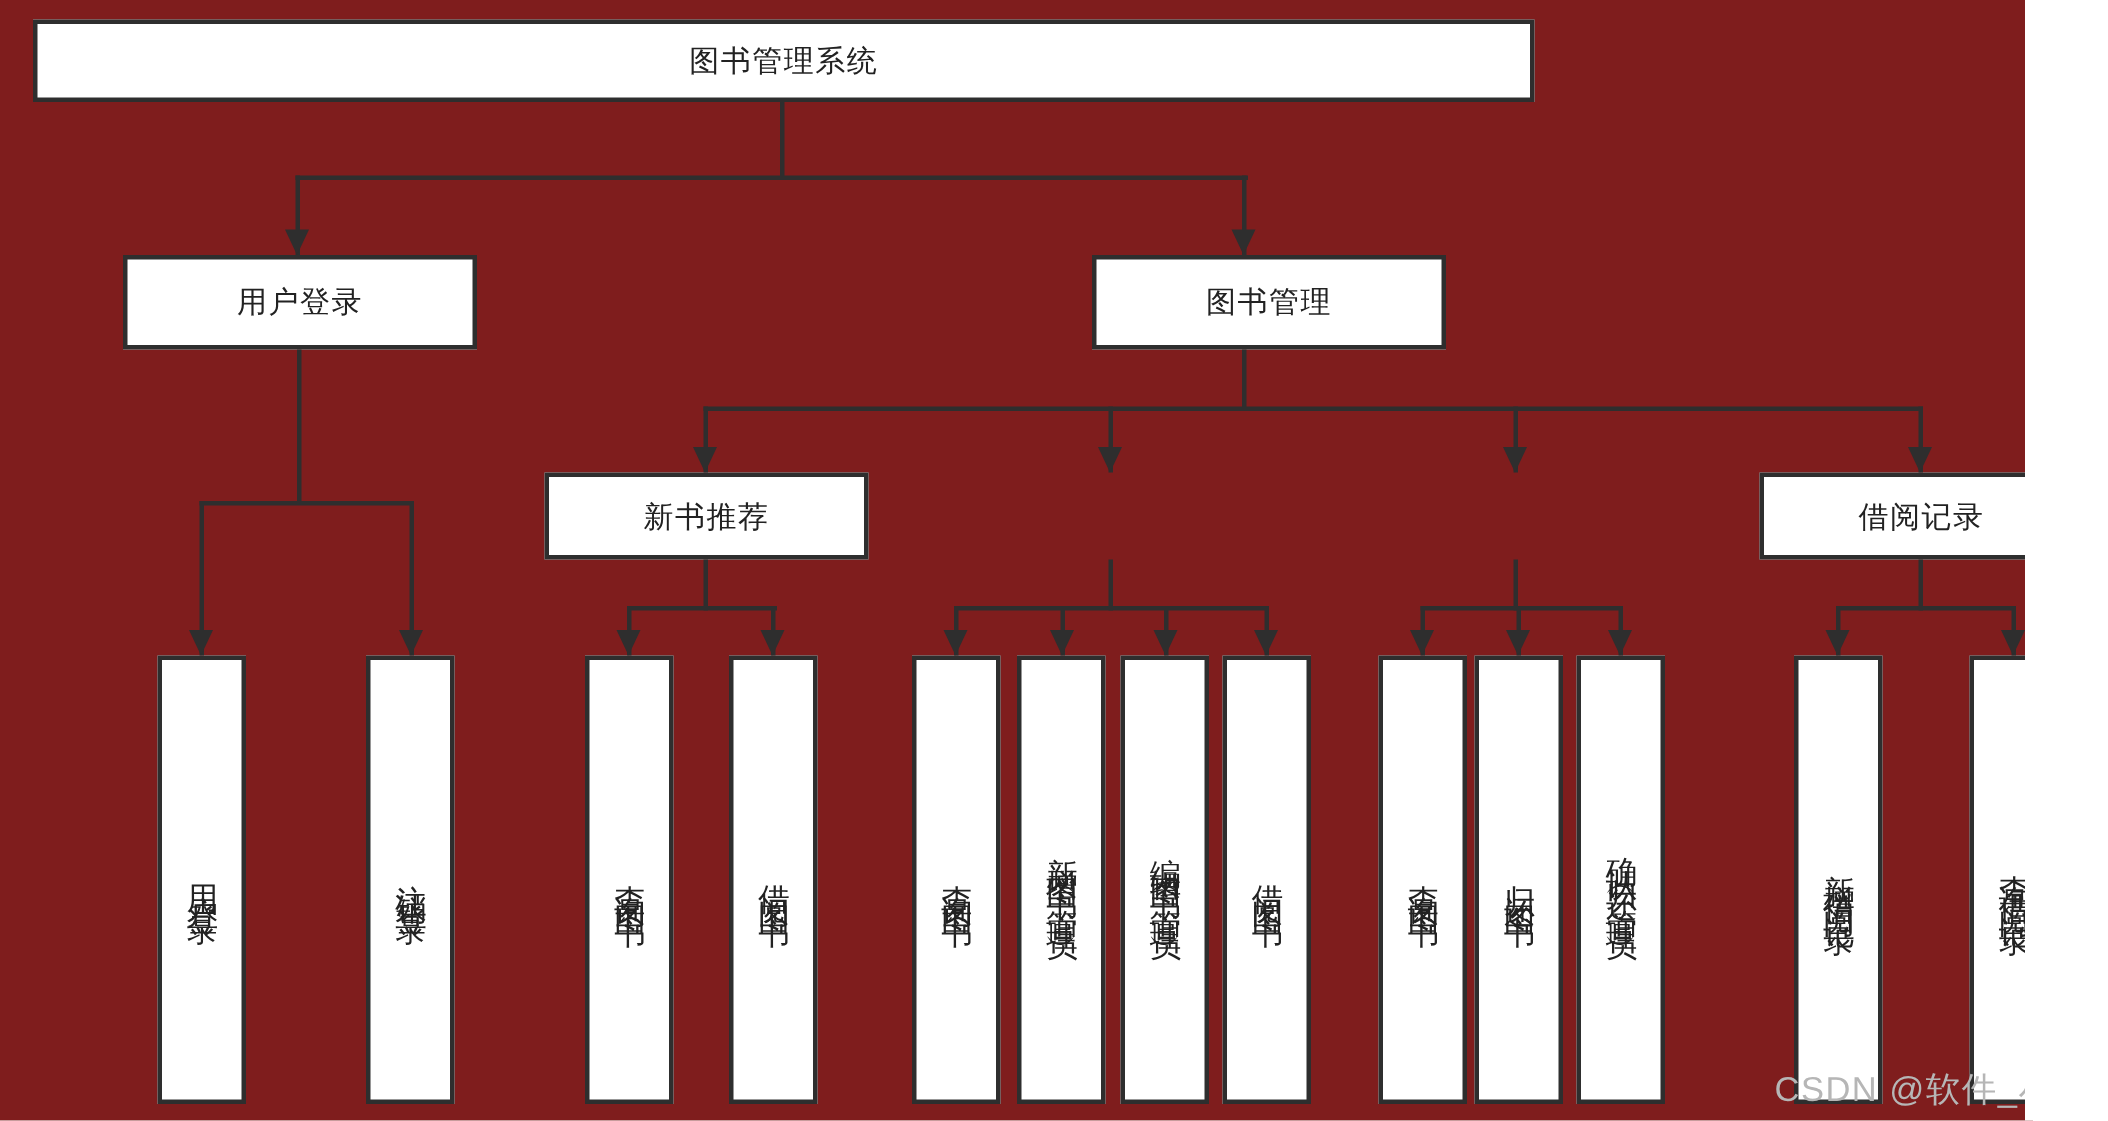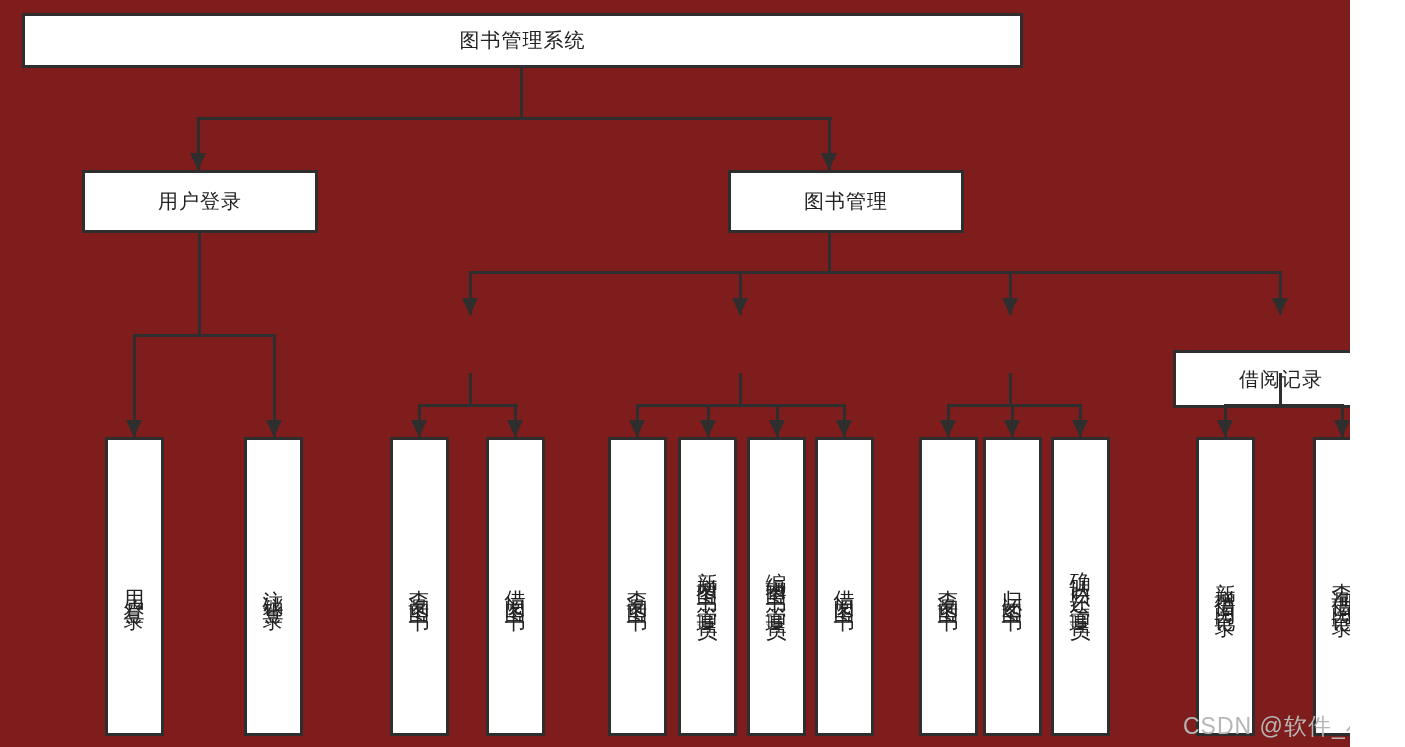--- a/index.html
+++ b/index.html
@@ -63,21 +63,24 @@
   </div>
 
   <div class="box" style="left:82px;top:170px;width:236px;height:63px;">
     <span>用户登录</span>
   </div>
 
   <div class="box" style="left:728px;top:170px;width:236px;height:63px;">
     <span>图书管理</span>
   </div>
 
-  <div class="box" style="left:1173px;top:315px;width:216px;height:58px;margin-top:35px;">
+  <div class="box" style="left:363px;top:315px;width:216px;height:58px;">
+    <span>新书推荐</span>
+  </div>
+  <div class="box" style="left:1173px;top:315px;width:216px;height:58px;">
     <span>借阅记录</span>
   </div>
 
   <div class="box leaf" style="left:105px;">
     <span class="vtext">用户登录</span>
   </div>
   <div class="box leaf" style="left:244px;">
     <span class="vtext">注销登录</span>
   </div>
 

